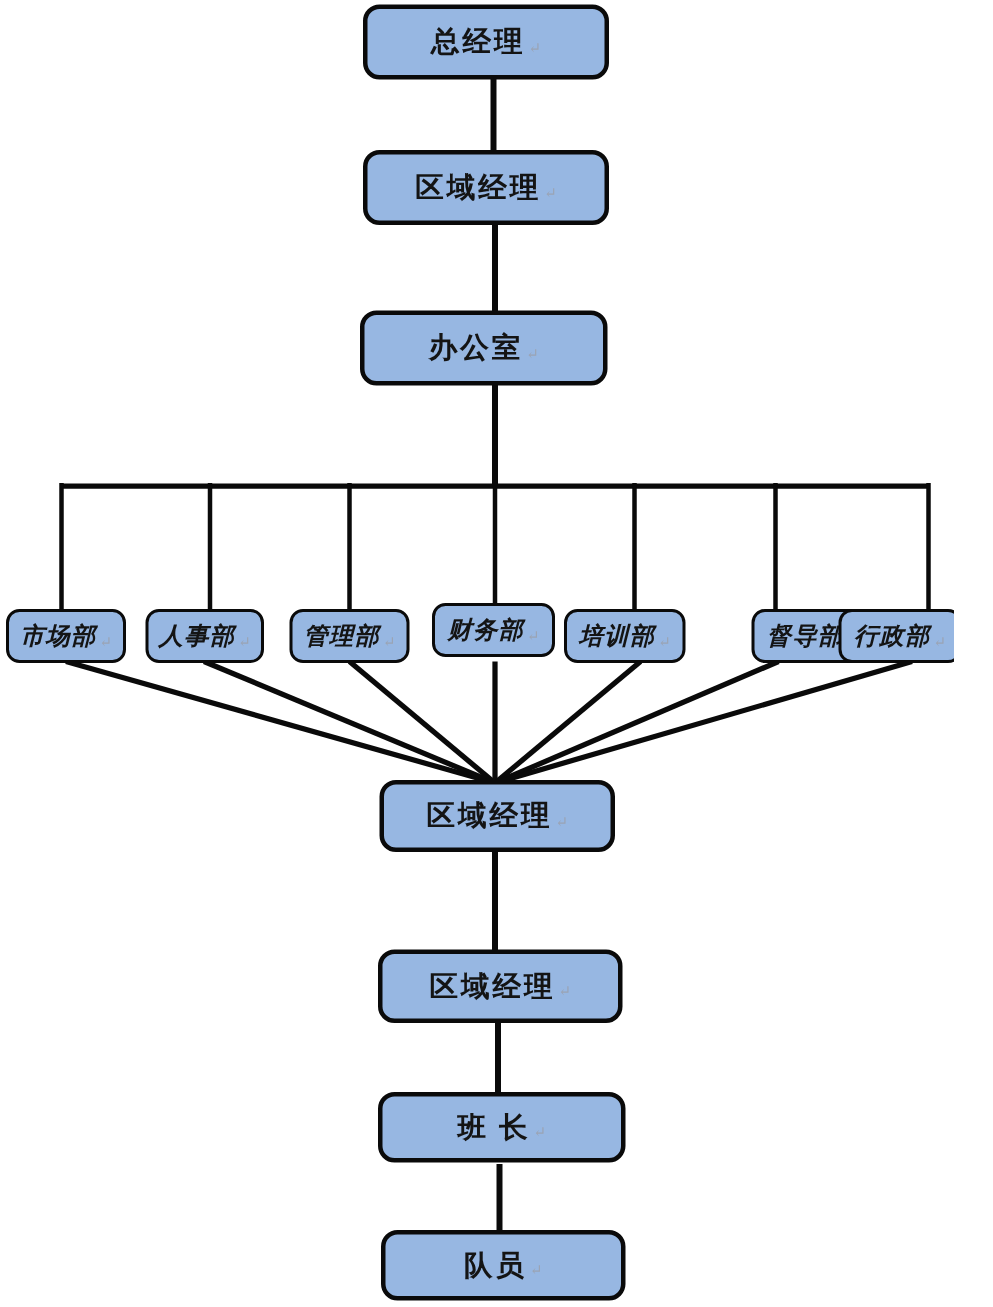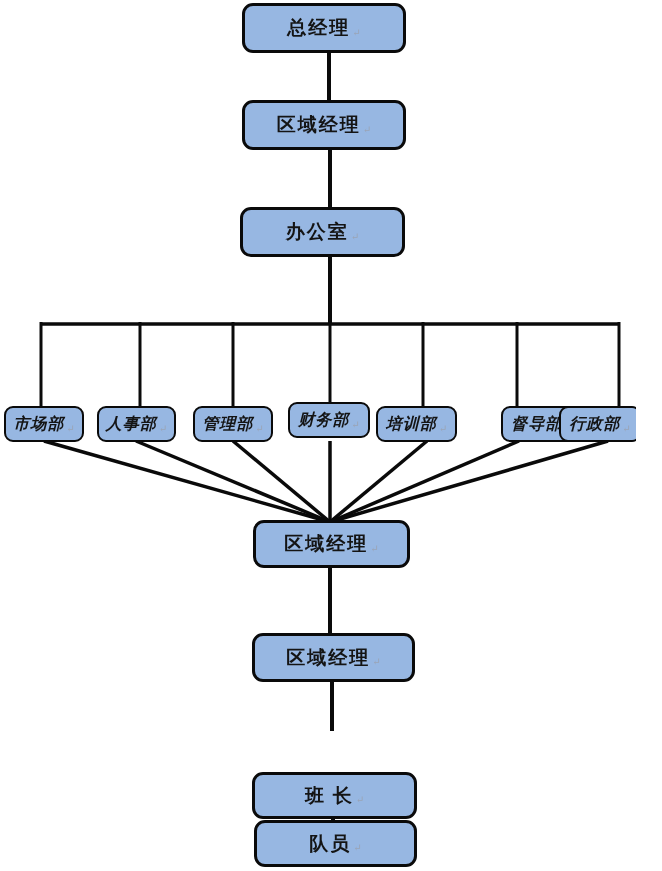--- a/index.html
+++ b/index.html
@@ -129,21 +129,21 @@
   <div class="node main" style="left:253px; top:520px; width:157px; height:48px">
     <span>区域经理</span>
     <span class="pmark">↵</span>
   </div>
 
   <div class="node main" style="left:252px; top:633px; width:163px; height:49px">
     <span>区域经理</span>
     <span class="pmark">↵</span>
   </div>
 
-  <div class="node main" style="left:252px; top:772px; width:165px; height:47px">
+  <div class="node main" style="left:252px; top:728px; width:165px; height:47px">
     <span>班 长</span>
     <span class="pmark">↵</span>
   </div>
 
   <div class="node main" style="left:254px; top:820px; width:163px; height:47px">
     <span>队员</span>
     <span class="pmark">↵</span>
   </div>
 
 </div>

